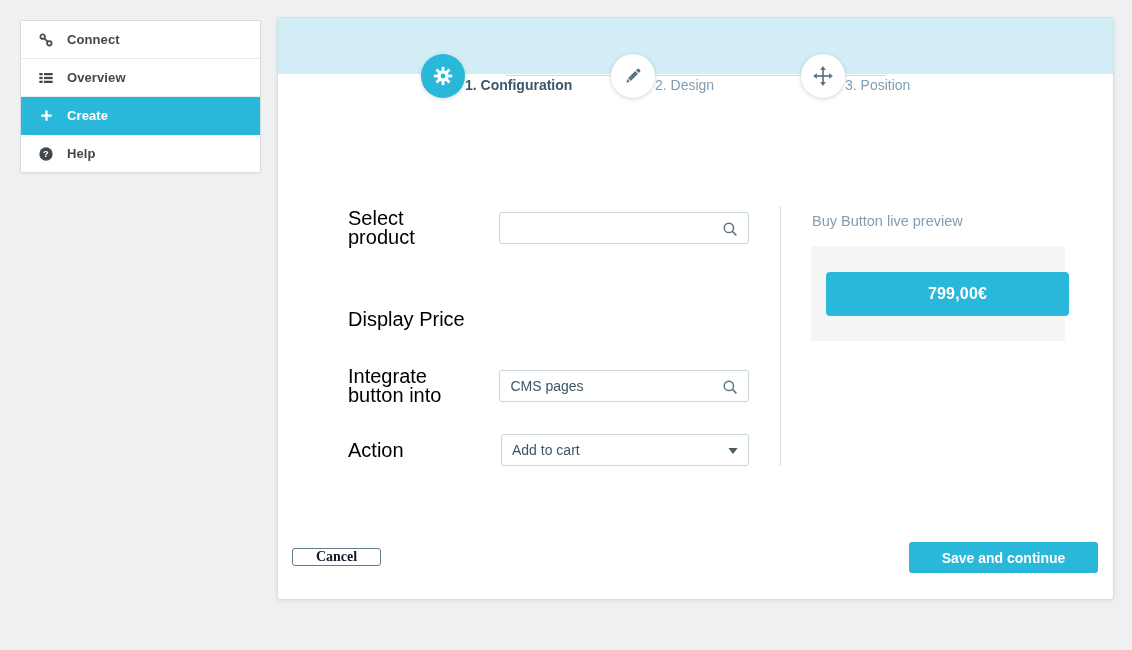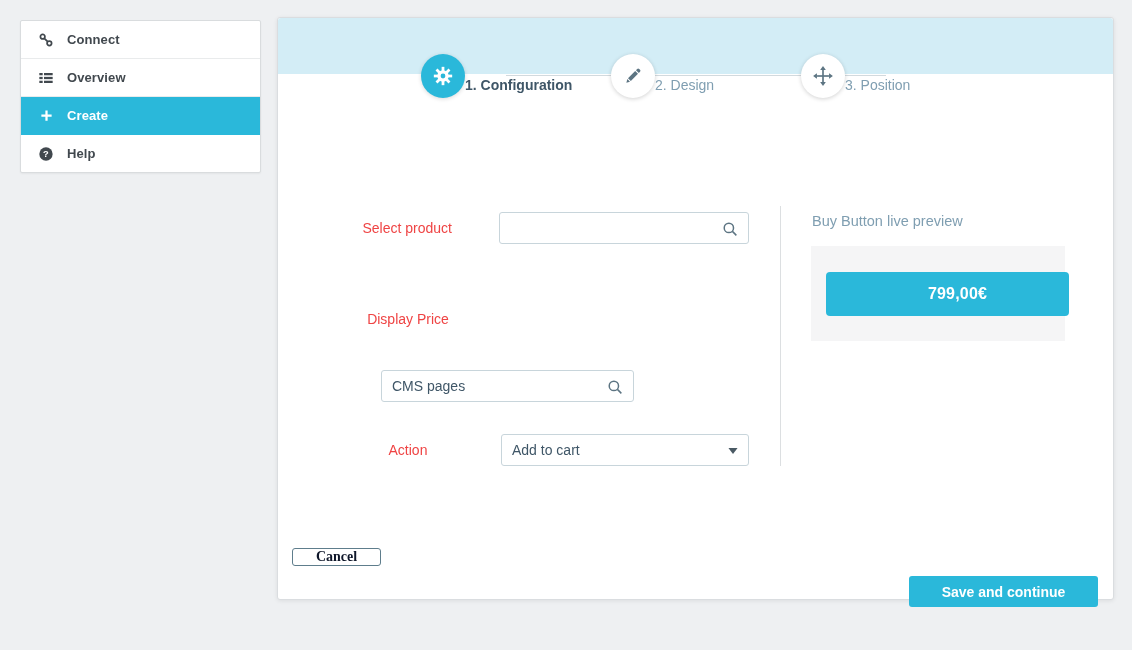--- a/index.html
+++ b/index.html
@@ -41,21 +41,21 @@
     box-shadow:0 1px 4px rgba(0,0,0,.18);display:flex;align-items:center;justify-content:center;
     color:#5c7482;
   }
   .step.active .circle{background:#2ab8da;color:#fff;box-shadow:0 1px 4px rgba(0,0,0,.15)}
   .step .slabel{margin-top:17px;font-size:14px;color:#7f9eb1}
   .step.active .slabel{color:#3f5667;font-weight:700}
 
   
   .frow{position:absolute;left:70px;width:401px;height:32px;display:flex;align-items:center}
   .frow-1{top:194px}.frow-2{top:285px}.frow-3{top:352px}.frow-4{top:416px}
-  .flabel{width:120px;text-align:center;font-size:14px;color:#ef4444;line-height:19px}
+  .flabel{width:120px;text-align:left;font-size:20px;color:#000000;line-height:19px}
   .ctrl{margin-left:33px}
   .tinput{width:253px;height:32px;border:1px solid #c8d5db;border-radius:3px;box-sizing:border-box;position:relative;background:#fff}
   .tinput input{
     width:100%;height:100%;border:none;outline:none;background:transparent;box-sizing:border-box;
     padding:0 36px 0 10px;font-size:14px;color:#3f5667;font-family:inherit;
   }
   .search-ic{position:absolute;right:9px;top:7px;color:#5c7482;cursor:pointer}
   .toggle{width:145px;height:22px;border-radius:3px;overflow:hidden;display:flex}
   .tseg{flex:1;display:flex;align-items:center;justify-content:center;font-size:11px;font-weight:700;letter-spacing:.4px;cursor:pointer}
   .tseg.on{background:#2ab8da;color:#fff}
@@ -75,21 +75,21 @@
     color:#fff;display:flex;align-items:center;justify-content:center;font-size:16px;font-weight:600;letter-spacing:.2px;padding-left:20px;
   }
 
   
   .btn-cancel{
     position:absolute;left:14px;top:530px;width:89px;height:18px;box-sizing:border-box;
     background:#fff;border:1px solid #5e7d8c;border-radius:3px;cursor:pointer;
     color:#0f172a;font-size:14px;font-weight:700;display:flex;align-items:center;justify-content:center;font-family:Liberation Serif, serif;
   }
   .btn-save{
-    position:absolute;left:631px;top:558px;width:189px;height:31px;
+    position:absolute;left:631px;top:524px;width:189px;height:31px;
     background:#2ab8da;border-radius:3px;cursor:pointer;
     color:#fff;font-size:14px;font-weight:700;display:flex;align-items:center;justify-content:center;
   }
 </style>
 </head>
 <body>
 
 <nav class="sidebar">
   <div class="side-item">
     <span class="icon">
@@ -199,20 +199,21 @@
         </svg>
       </span>
     </div>
   </div>
 
   <div class="frow frow-2">
     <div class="flabel">Display Price</div>
   </div>
 
   <div class="frow frow-3">
+    <div class="flabel">Integrate button into</div>
     <div class="ctrl tinput">
       <input type="text" value="CMS pages" style="">
       <span class="search-ic icon">
         <svg width="18" height="18" viewBox="0 0 24 24" fill="none" stroke="currentColor" stroke-width="2">
           <circle cx="10.5" cy="10.5" r="6.2"></circle>
             <line x1="15.2" y1="15.2" x2="20.5" y2="20.5"></line>
         </svg>
       </span>
     </div>
   </div>

